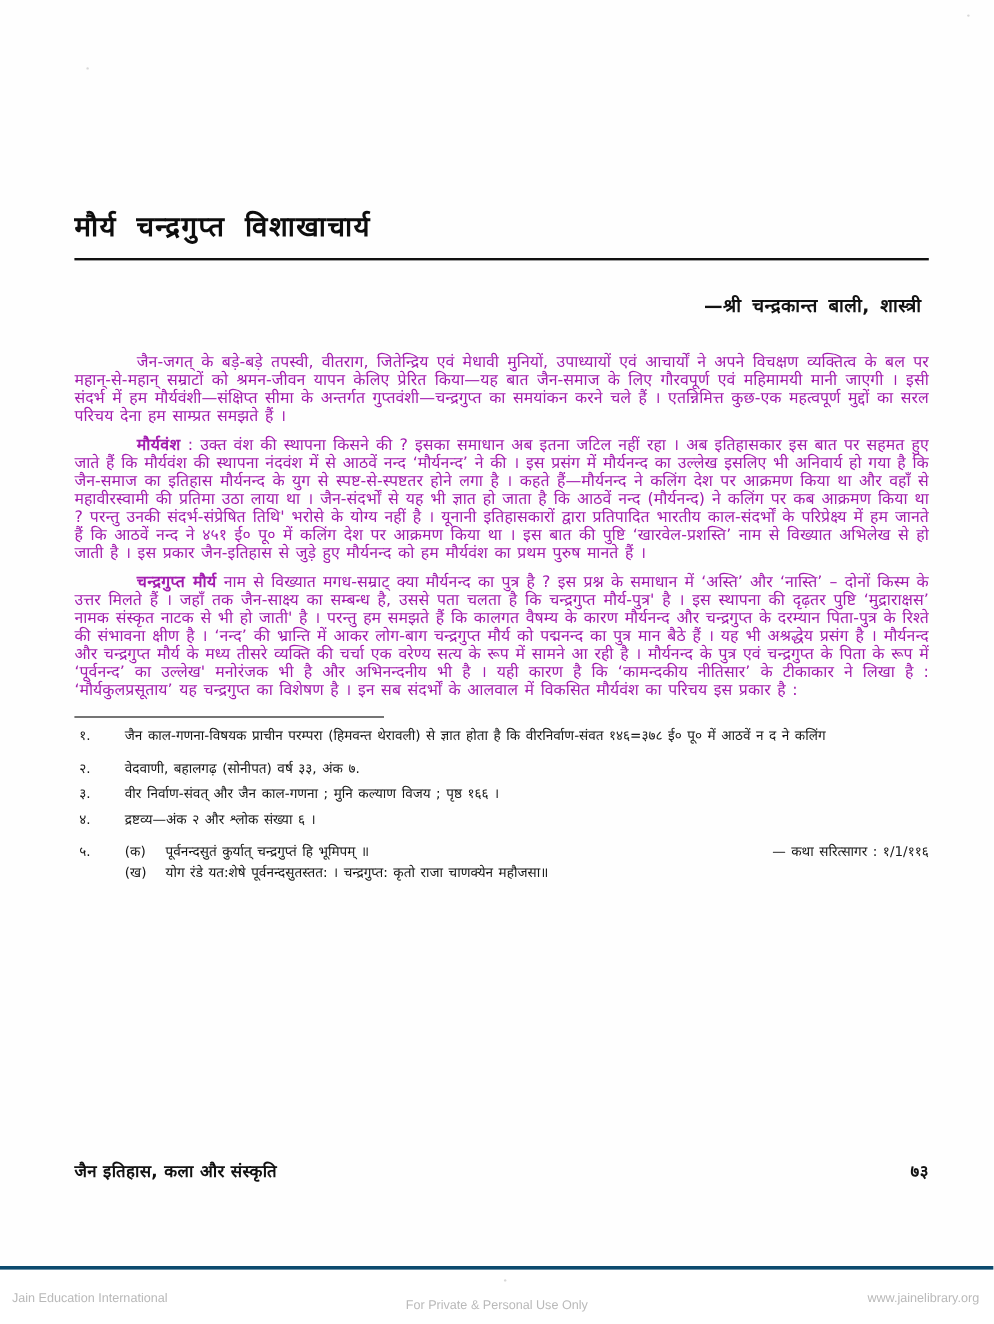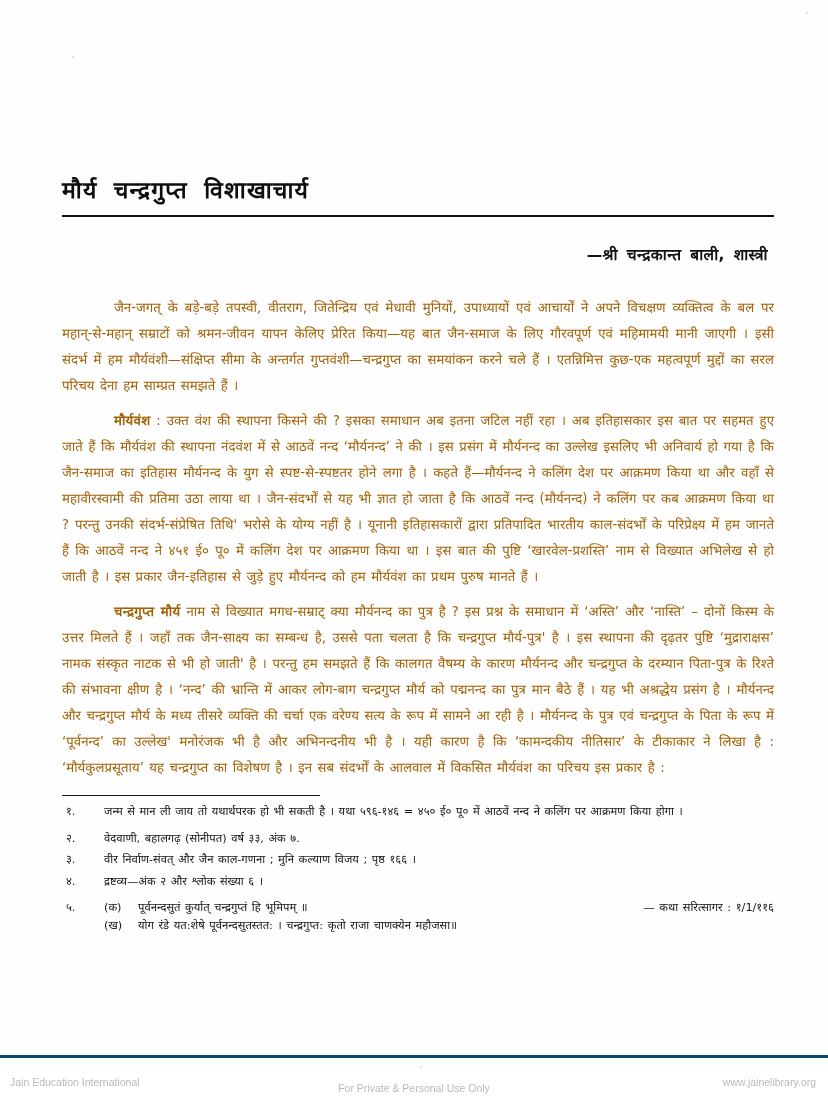--- a/index.html
+++ b/index.html
@@ -62,24 +62,24 @@
     letter-spacing: 0.4px;
     word-spacing: 3px;
     color: #121212;
     padding-right: 6px;
     margin-bottom: 30px;
   }
 
   
   .body-text {
     font-size: 13.2px;
-    line-height: 26px;
+    line-height: 15px;
     text-align: justify;
     text-justify: inter-word;
-    color: #a16207;
+    color: #a21caf;
     letter-spacing: 0.05px;
   }
   .para {
     margin: 0 0 9px 0;
     text-indent: 52px;
     word-spacing: 1.2px;
   }
   .lead {
     font-weight: bold;
     letter-spacing: 0.3px;
@@ -205,21 +205,21 @@
 
     </div>
 
     <div class="fn-rule"></div>
 
     <div class="footnotes">
 
       <div class="fn-row">
         <div class="fn-num">१.</div>
         <div class="fn-body">
-          <span class="fn-line">जन्म से मान ली जाय तो यथार्थपरक हो भी सकती है । यथा ५९६-१४६ = ४५० ई० पू० में आठवें नन्द ने कलिंग पर आक्रमण किया होगा ।</span>
+          <span class="fn-line">जैन काल-गणना-विषयक प्राचीन परम्परा (हिमवन्त थेरावली) से ज्ञात होता है कि वीरनिर्वाण-संवत  १४६=३७८  ई०  पू०  में आठवें  न द  ने  कलिंग</span>
         </div>
       </div>
 
       <div class="fn-row" style="margin-top:9px;">
         <div class="fn-num">२.</div>
         <div class="fn-body">
           <span class="fn-line">वेदवाणी, बहालगढ़ (सोनीपत) वर्ष ३३, अंक ७.</span>
         </div>
       </div>
 
@@ -256,20 +256,24 @@
             </div>
           </div>
 
         </div>
       </div>
 
     </div>
 
   </div>
 
+  <div class="page-footer">
+    <div>जैन इतिहास, कला और संस्कृति</div>
+    <div>७३</div>
+  </div>
 
 </div>
 
 <div class="scan-bar">
   <div class="scan-bar-inner">
     <div class="scan-left">Jain Education International</div>
     <div class="scan-mid">For Private &amp; Personal Use Only</div>
     <div class="scan-right">www.jainelibrary.org</div>
   </div>
   <div class="speck" style="left:420px; top:8px;"></div>

